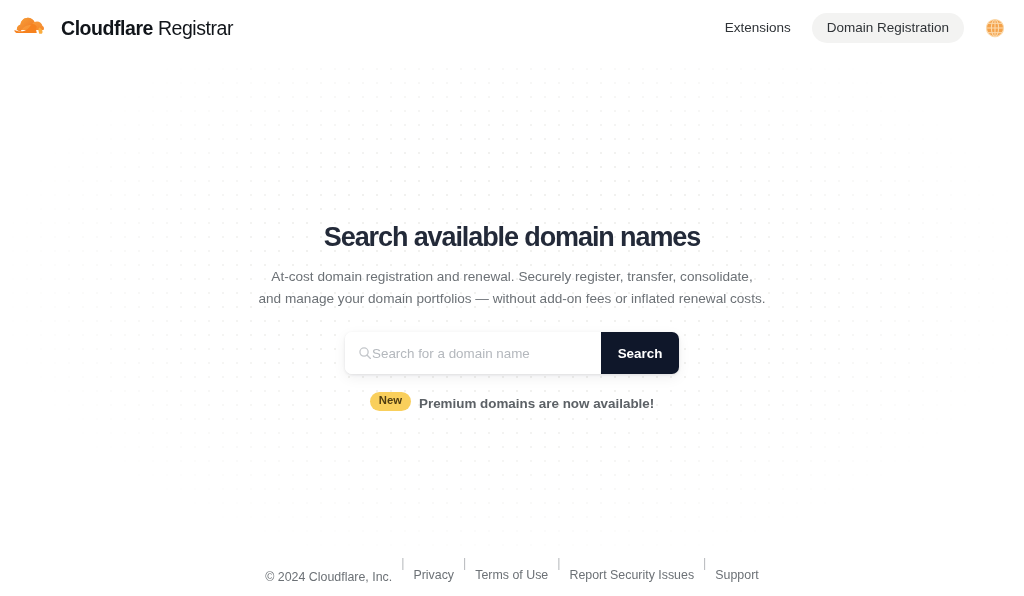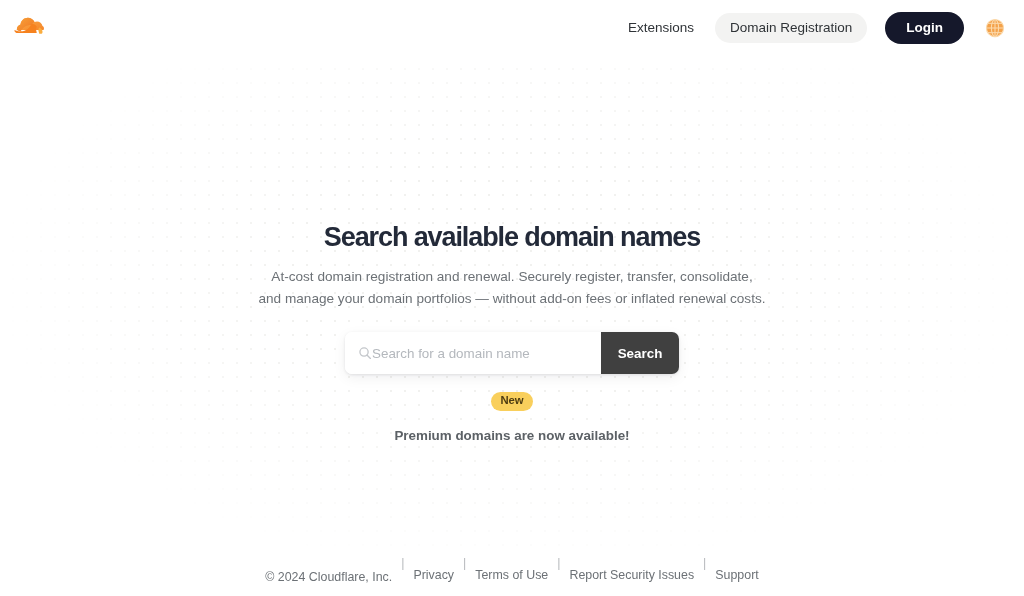--- a/index.html
+++ b/index.html
@@ -193,35 +193,34 @@
     font-size: 13.4px;
     color: #2f3337;
     min-width: 0;
   }
   .search-input::placeholder { color: #b4b8bd; }
 
   .search-btn {
     flex: 0 0 auto;
     width: 78px;
     border: none;
-    background: #404040;
+    background: #0f172a;
     color: #ffffff;
     font-family: inherit;
     font-size: 13.4px;
     font-weight: 700;
     cursor: pointer;
   }
 
   
   .promo {
     margin-top: 18px;
     display: flex;
-    align-items: center;
-    gap: 17px;
-    flex-direction: column;
+    align-items: flex-end;
+    gap: 8px;
   }
 
   .promo-badge {
     background: #f9cf5c;
     color: #4e3c12;
     font-size: 11.3px;
     font-weight: 700;
     padding: 3px 9px 4px;
     border-radius: 999px;
     line-height: 1;
@@ -285,29 +284,29 @@
           <linearGradient id="cf-b" x1="0" y1="0" x2="1" y2="1">
             <stop offset="0%" stop-color="#fbad4a"></stop>
             <stop offset="100%" stop-color="#f5862a"></stop>
           </linearGradient>
         </defs>
         <path fill="url(#cf-b)" d="M49.5 16.4c-.5 0-1 .04-1.5.12-.9-4.3-4.7-7.5-9.3-7.5-1.5 0-3 .35-4.3 1-2-4.2-6.3-7.1-11.2-7.1-6.4 0-11.7 4.9-12.3 11.2-3.6 1-6.2 4.3-6.2 8.2 0 .4.03.8.08 1.2h44.9c.5-.9.8-2 .8-3.1 0-2.2-1.7-4-3.97-4.02z"></path>
         <path fill="url(#cf-a)" d="M5 23.5c-.05-.4-.08-.8-.08-1.2 0-3.9 2.6-7.2 6.2-8.2.6-6.3 5.9-11.2 12.3-11.2 4.9 0 9.2 2.9 11.2 7.1-2.1 1-3.7 2.8-4.5 5-8.6-.4-16 4.2-19 11.2-2.1-.3-4.2-1.2-6.12-2.7z"></path>
         <path fill="#f6821f" d="M3.4 27.9c-1.6-.6-2.6-2-2.6-3.6 0-.3.03-.6.1-.9 3.4 1.9 7.4 2.6 11.4 2.2 7.8-.8 14-5.5 16.6-11.7 1.3-.5 2.8-.6 4.2-.3 2.5.5 4.4 2.3 5.2 4.5-1.1 2.2-1.4 4.8-.6 7.3l.6 1.9c.2.5-.2 1-.7 1H4.9c-.5 0-1-.1-1.5-.4z"></path>
         <path fill="#faad3f" d="M42.2 28.3l-.6-1.9c-.8-2.5-.5-5.1.6-7.3.6.2 1.3.4 1.9.8 2.3 1.3 3.7 3.7 3.9 6.2.1 1-.1 2-.5 2.9-.2.4-.6.6-1 .6h-3.6c-.5 0-.9-.5-.7-1.3z"></path>
       </svg>
+      <span class="brand-text"><span class="b-strong">Cloudflare</span> <span class="b-light">Registrar</span></span>
     </a>
 
     <nav class="nav">
 
       <a class="nav-link" href="#">Extensions</a>
 
       <a class="nav-link is-active" href="#">Domain Registration</a>
 
-      <button class="login-btn">Login</button>
 
       <button class="globe-btn">
         <svg viewBox="0 0 24 24" width="20" height="20">
           <circle cx="12" cy="12" r="10.3" fill="#f4a24a"></circle>
           <g fill="none" stroke="#fbd9ab" stroke-width="1.3">
             <circle cx="12" cy="12" r="10.3"></circle>
             <ellipse cx="12" cy="12" rx="4.3" ry="10.3"></ellipse>
             <line x1="1.7" y1="12" x2="22.3" y2="12"></line>
             <line x1="3.3" y1="6.4" x2="20.7" y2="6.4"></line>
             <line x1="3.3" y1="17.6" x2="20.7" y2="17.6"></line>

